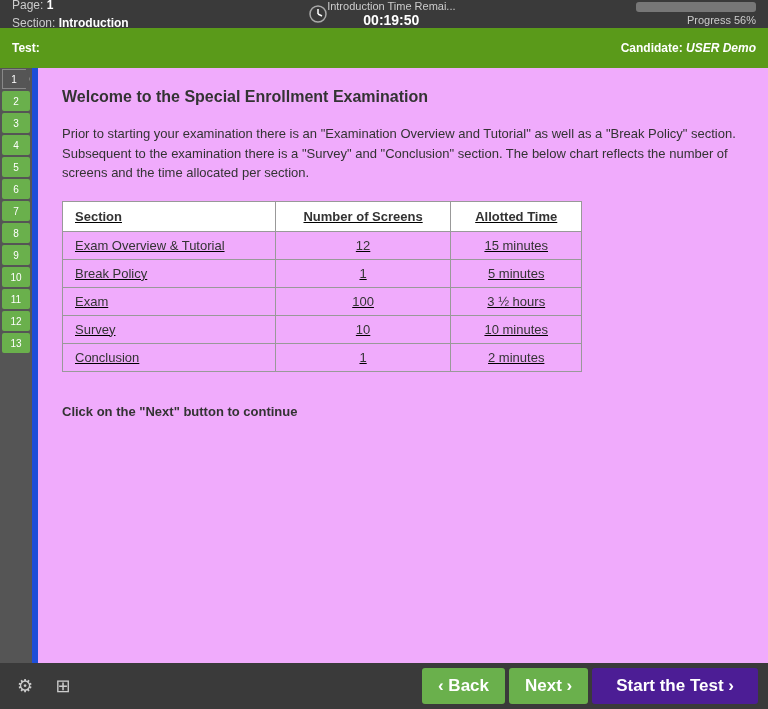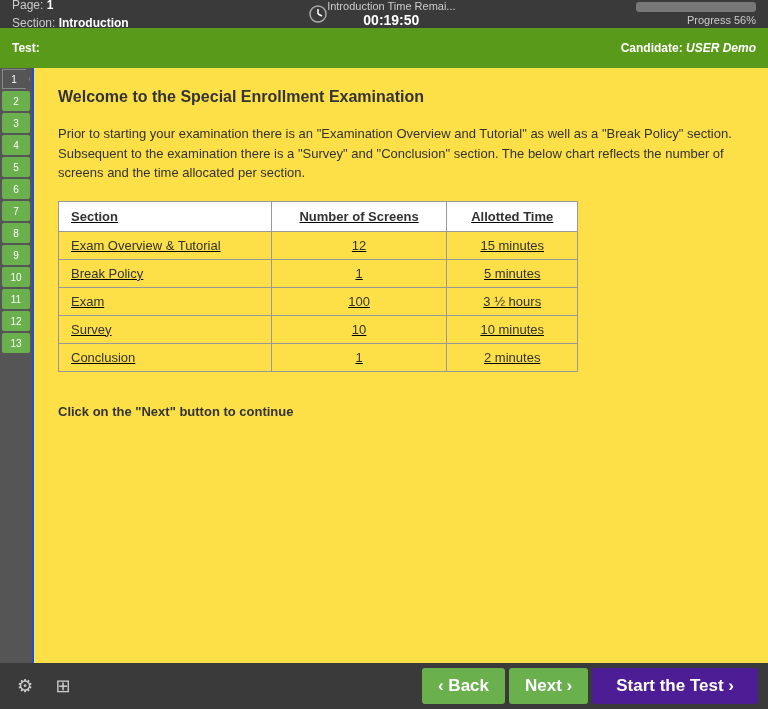--- a/index.html
+++ b/index.html
@@ -73,24 +73,24 @@
       color: #fff;
       border: 1px solid #888;
       clip-path: polygon(0% 0%, 85% 0%, 100% 50%, 85% 100%, 0% 100%);
       border-radius: 0;
       padding-right: 4px;
     }
 
     
     .content {
       flex: 1;
-      background: #fde047;
+      background: #f0abfc;
       padding: 20px 24px;
       overflow-y: auto;
-      border-left: 2px solid #1d4ed8;
+      border-left: 6px solid #1d4ed8;
     }
 
     .content h1 {
       font-size: 16px;
       font-weight: bold;
       color: #333;
       margin-bottom: 18px;
     }
 
     .content h2 {

